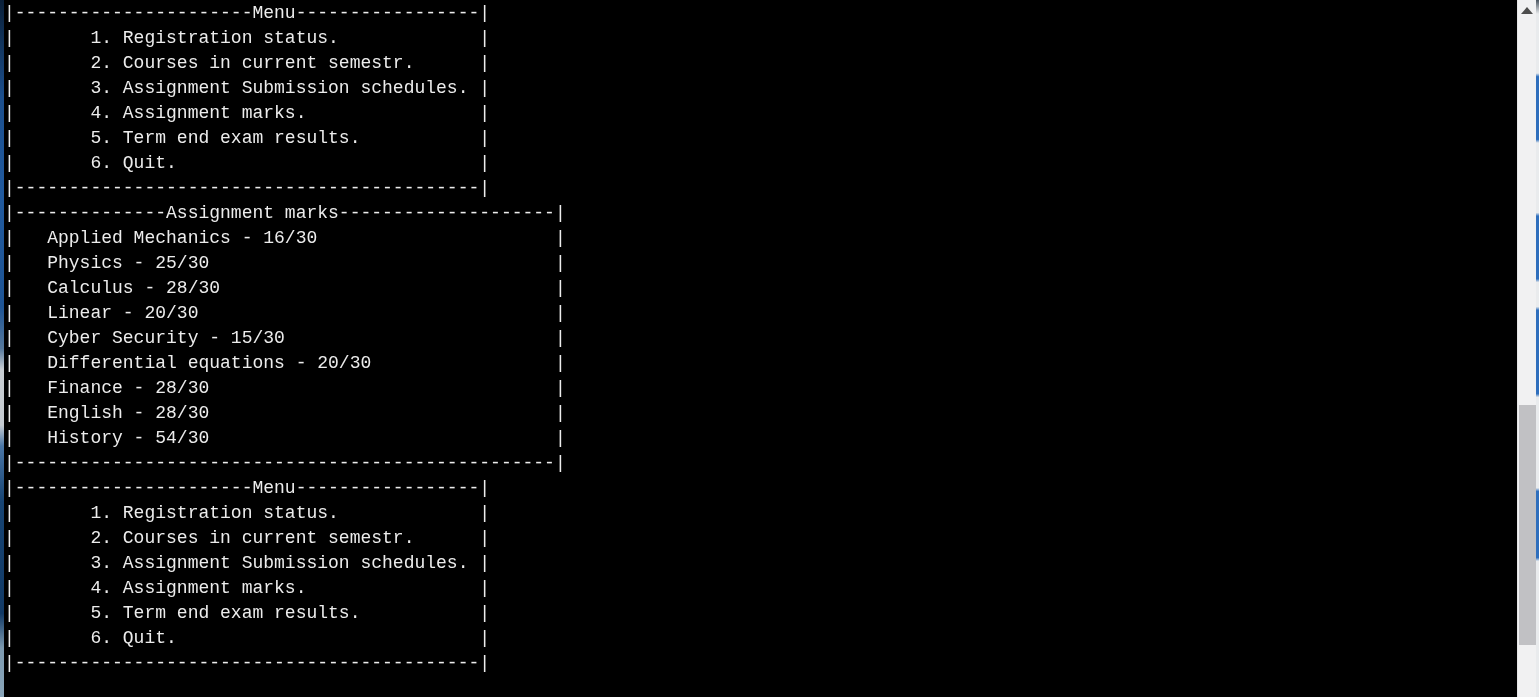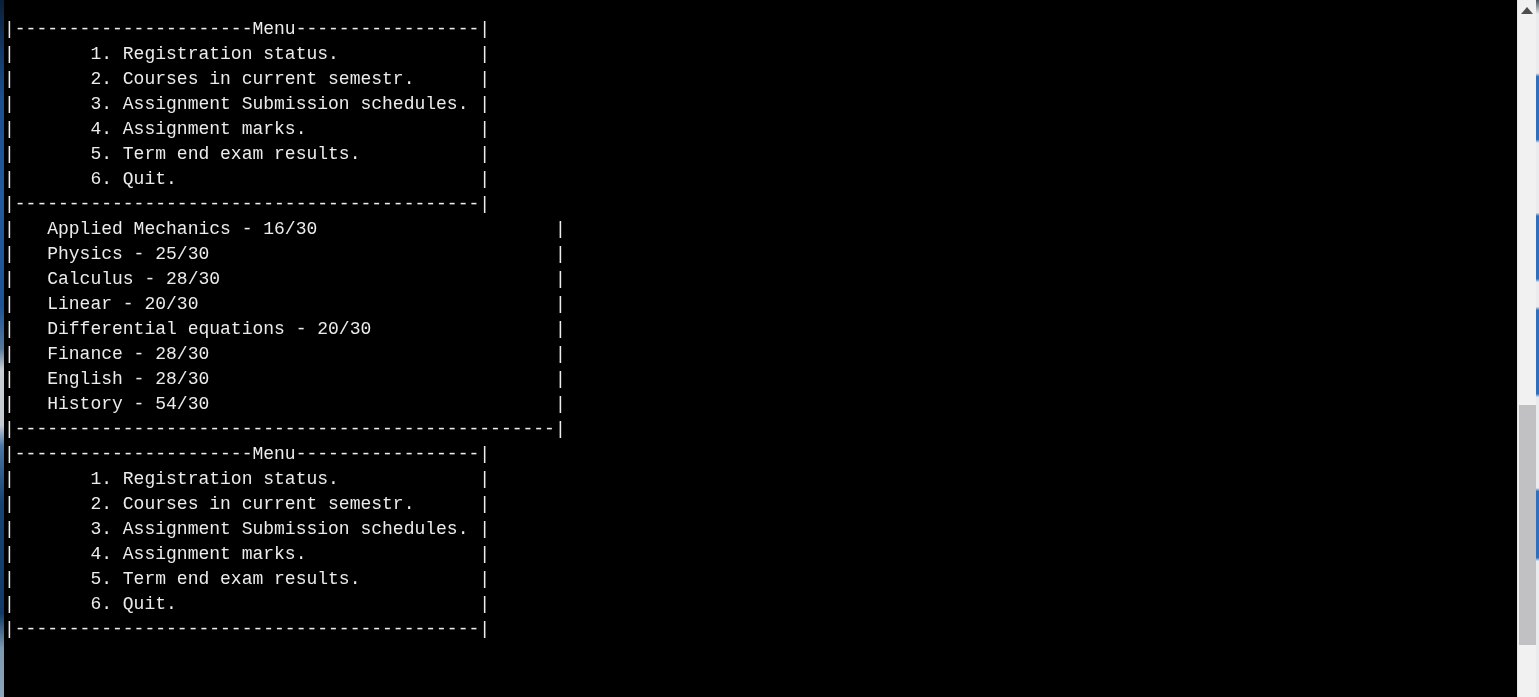--- a/index.html
+++ b/index.html
@@ -30,21 +30,21 @@
   }
 
   
   .console {
     position: absolute; left: 4px; top: 0;
     width: 1513px; height: 697px;
     background: #000;
     color: #ececec;
     font-family: "Liberation Mono", "DejaVu Sans Mono", monospace;
     font-size: 18px; line-height: 25px;
-    padding-top: 17px;
+    padding-top: 1px;
     overflow: hidden;
     cursor: text;
   }
   .console .line { height: 25px; white-space: pre; }
 
   
   .scrollbar {
     position: absolute; left: 1517px; top: 0;
     width: 19px; height: 697px;
     background: #f1f1f2;
@@ -79,24 +79,26 @@
   <div class="console">
 
   <div class="line">|----------------------Menu-----------------|</div>
       <div class="line">|       1. Registration status.             |</div>
       <div class="line">|       2. Courses in current semestr.      |</div>
       <div class="line">|       3. Assignment Submission schedules. |</div>
       <div class="line">|       4. Assignment marks.                |</div>
       <div class="line">|       5. Term end exam results.           |</div>
       <div class="line">|       6. Quit.                            |</div>
       <div class="line">|-------------------------------------------|</div>
+      <div class="line">|--------------Assignment marks--------------------|</div>
       <div class="line">|   Applied Mechanics - 16/30                      |</div>
       <div class="line">|   Physics - 25/30                                |</div>
       <div class="line">|   Calculus - 28/30                               |</div>
       <div class="line">|   Linear - 20/30                                 |</div>
+      <div class="line">|   Cyber Security - 15/30                         |</div>
       <div class="line">|   Differential equations - 20/30                 |</div>
       <div class="line">|   Finance - 28/30                                |</div>
       <div class="line">|   English - 28/30                                |</div>
       <div class="line">|   History - 54/30                                |</div>
       <div class="line">|--------------------------------------------------|</div>
       <div class="line">|----------------------Menu-----------------|</div>
       <div class="line">|       1. Registration status.             |</div>
       <div class="line">|       2. Courses in current semestr.      |</div>
       <div class="line">|       3. Assignment Submission schedules. |</div>
       <div class="line">|       4. Assignment marks.                |</div>

